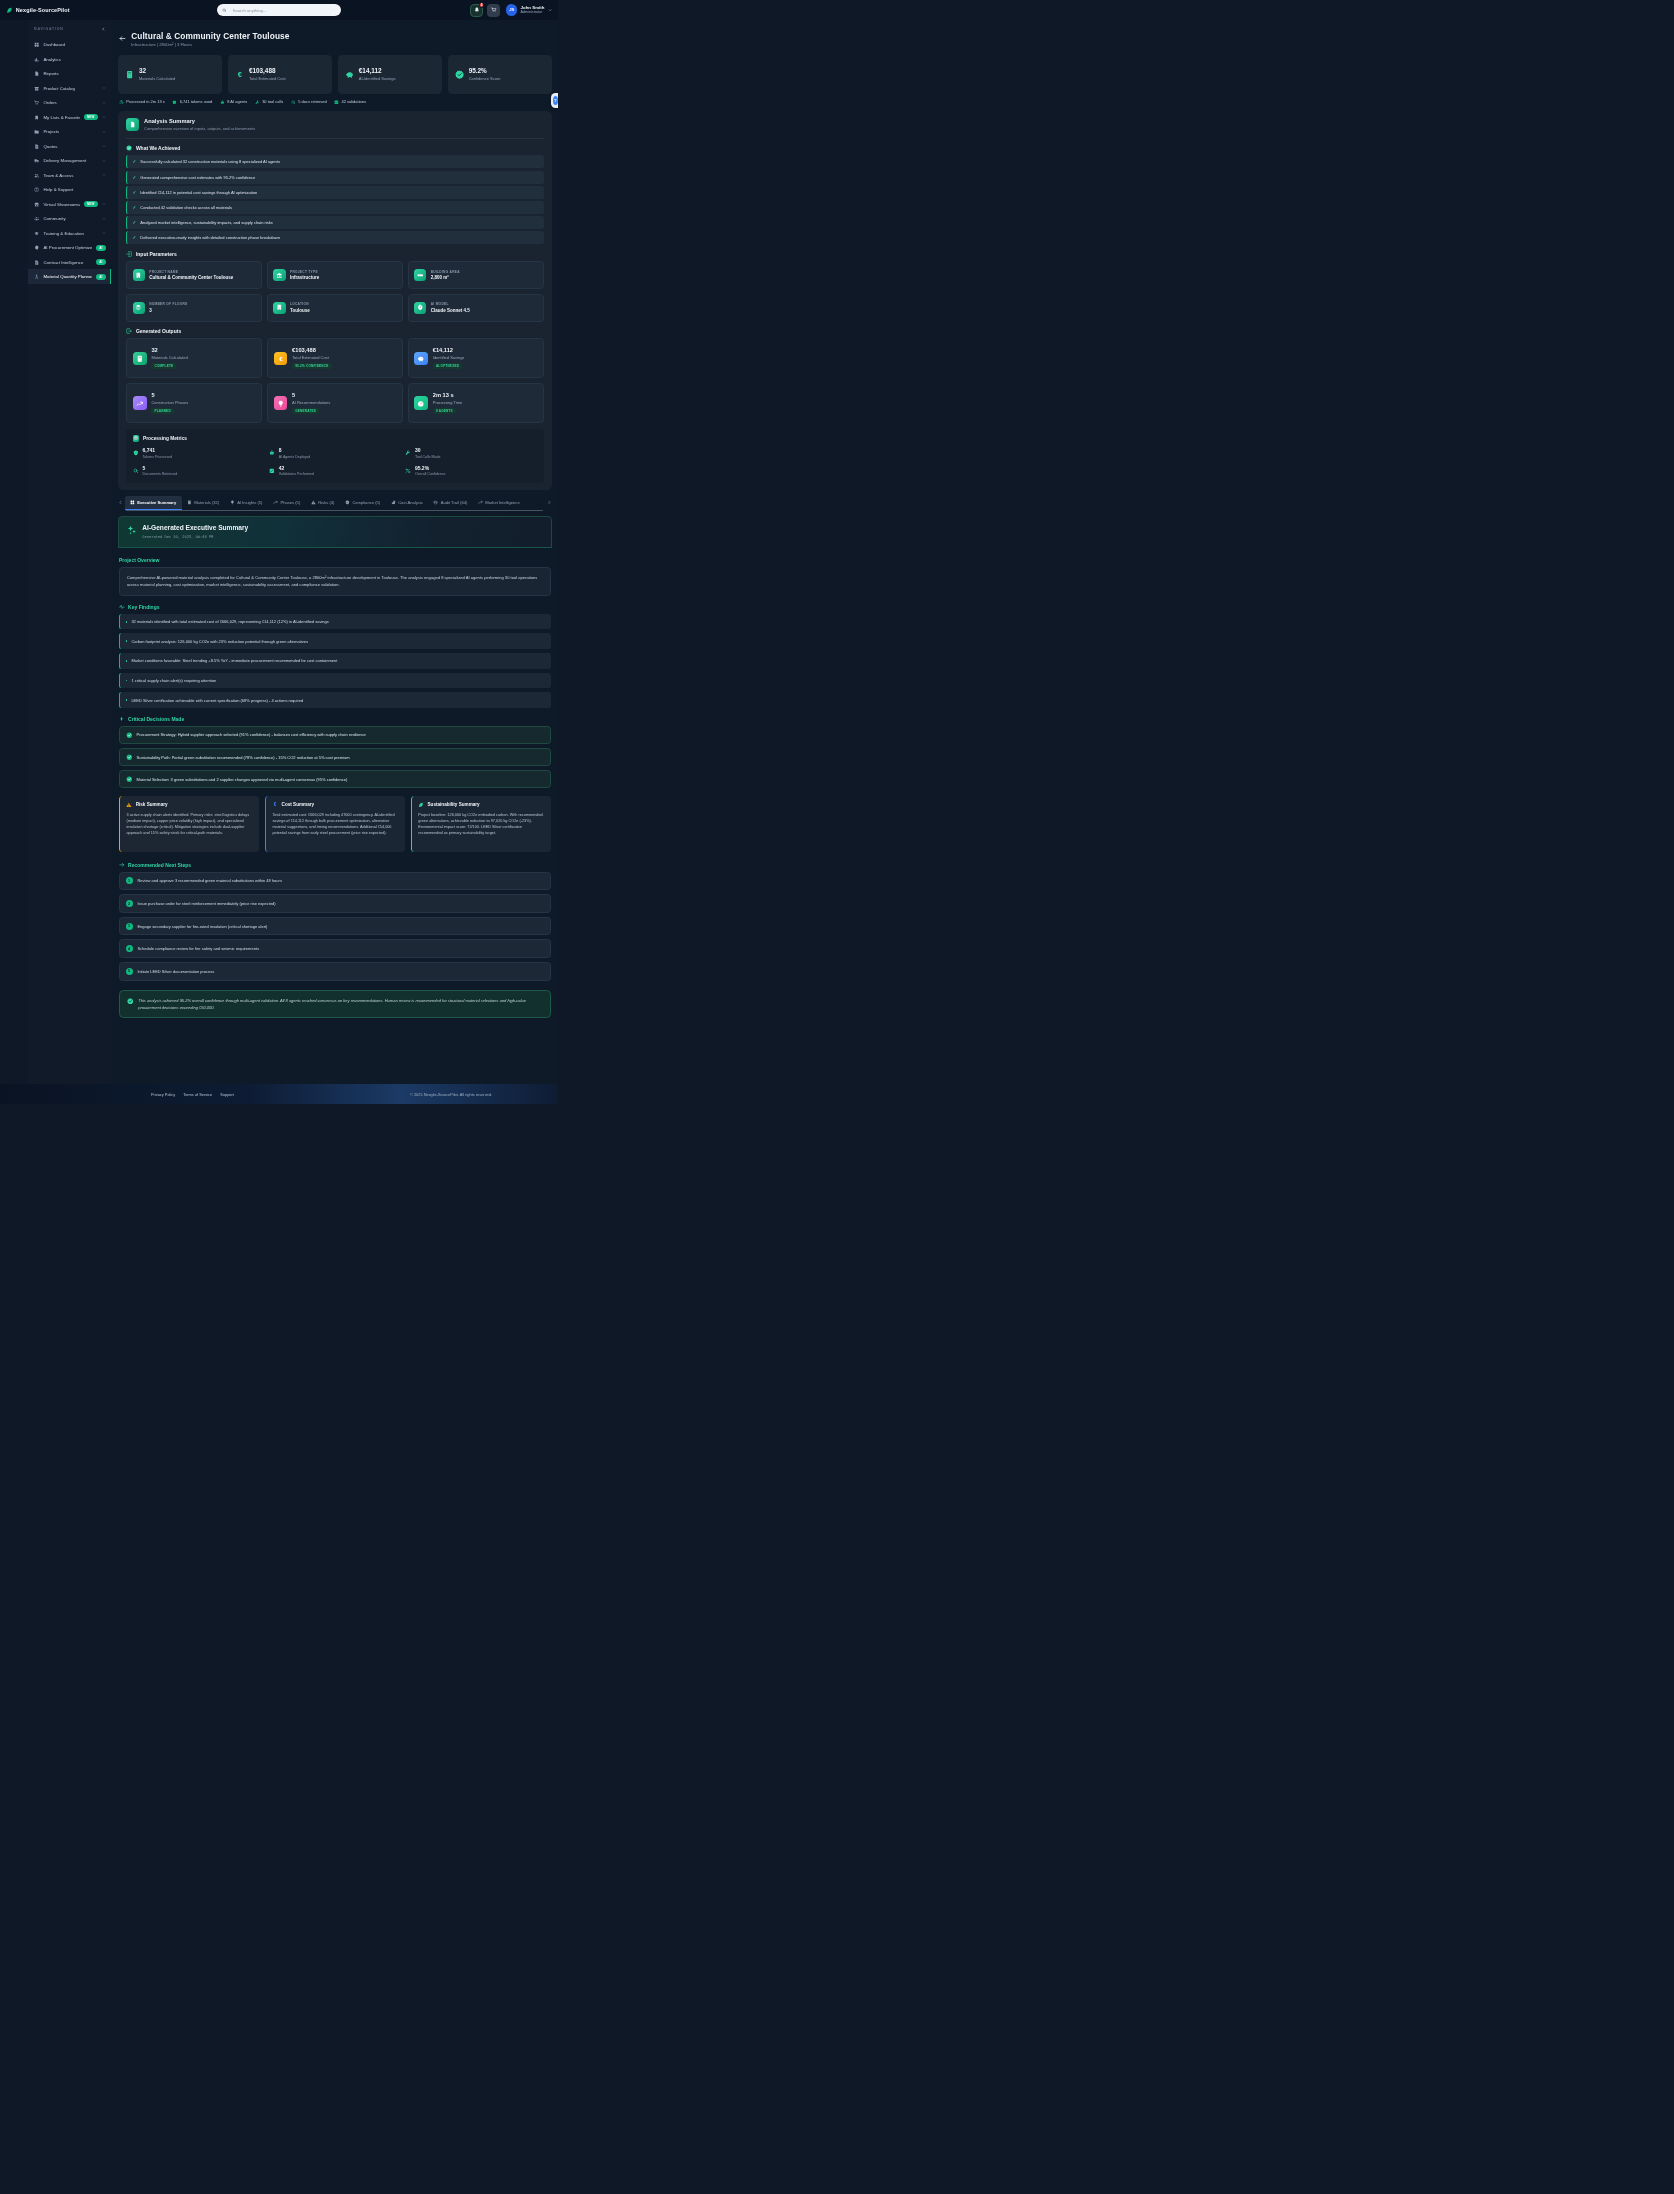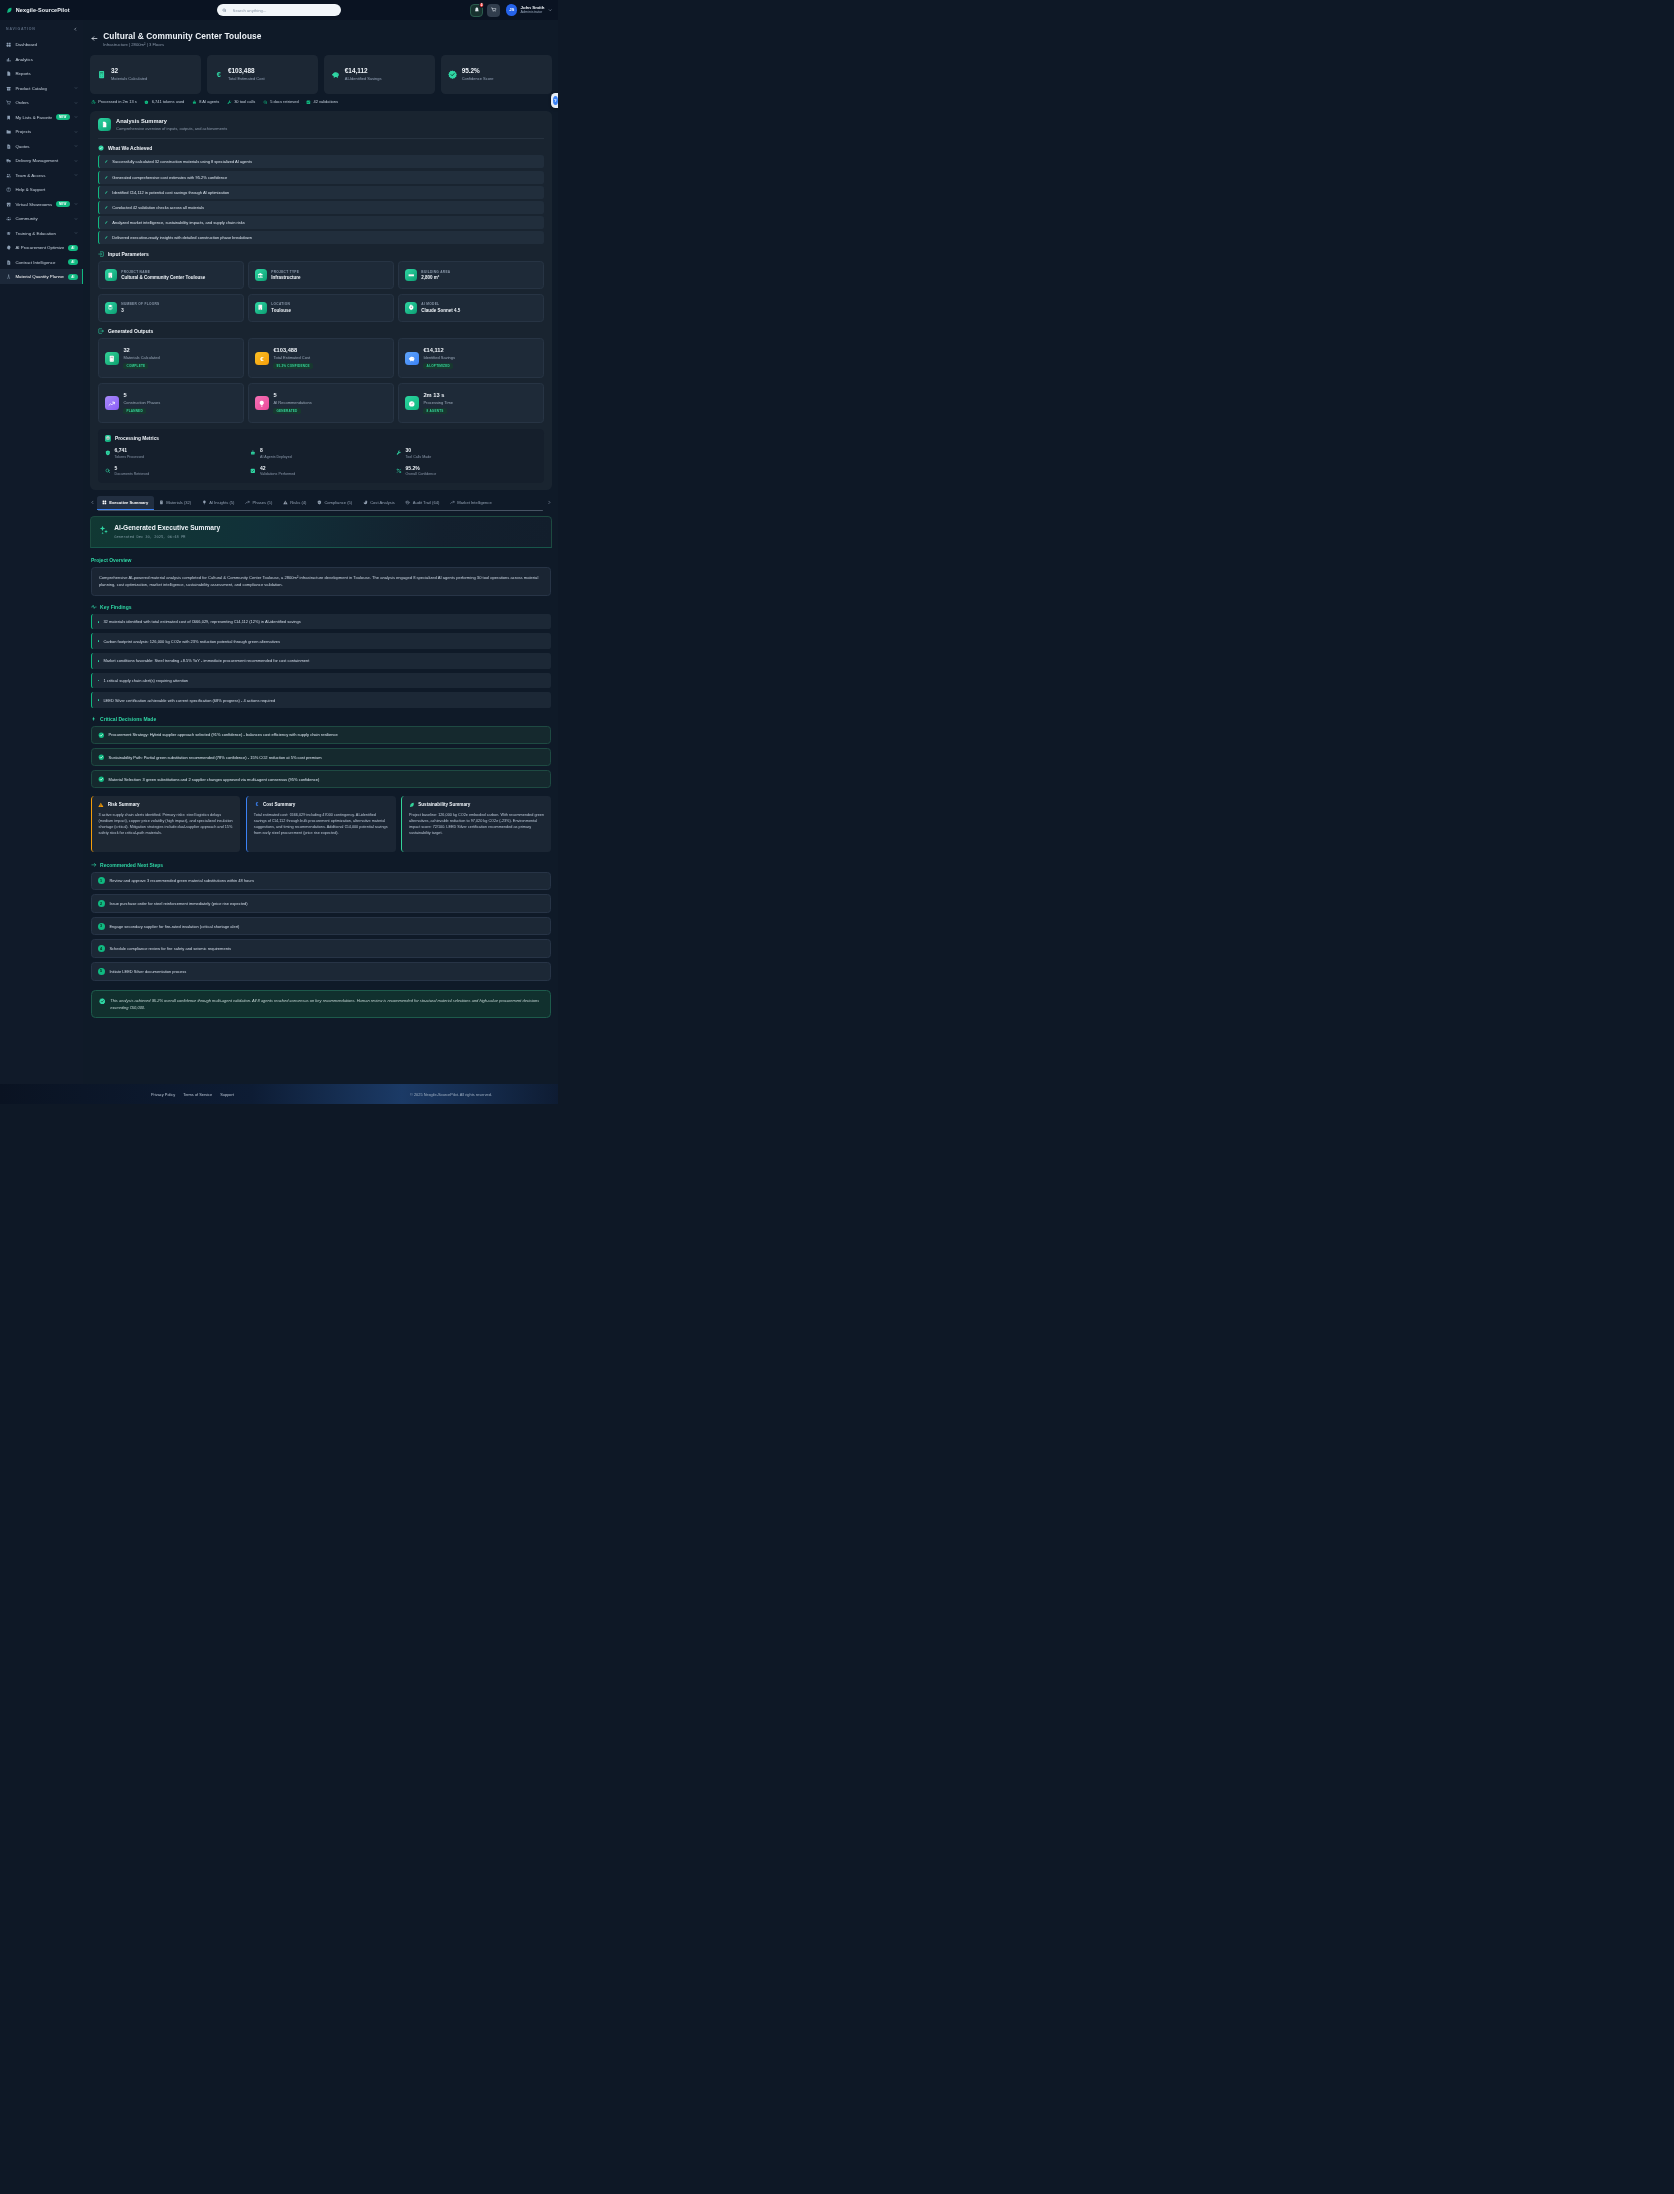--- a/index.html
+++ b/index.html
@@ -24,21 +24,21 @@
   .hbtn .icn{width:5.7px;height:5.7px;}
   .nbadge{position:absolute;top:-2.2px;right:-2.2px;min-width:5.7px;height:5.7px;border-radius:3.5px;background:#ef4444;border:0.9px solid #0a1322;color:#fff;font-size:3.1px;font-weight:bold;display:flex;align-items:center;justify-content:center;padding:0 0.9px;}
   .user{display:flex;align-items:center;gap:3.1px;margin-left:1.8px;cursor:pointer;}
   .avatar{width:11.4px;height:11.4px;border-radius:50%;background:#2563eb;color:#fff;font-size:4.2px;font-weight:bold;display:flex;align-items:center;justify-content:center;}
   .ucol{display:flex;flex-direction:column;line-height:1.25;}
   .uname{font-size:4.4px;font-weight:bold;}
   .urole{font-size:3.7px;color:#94a3b8;}
   .user .chev{width:4.4px;height:4.4px;color:#b9c5d4;}
 
   
-  .row{display:flex;flex:1;align-items:stretch;}
+  .row{display:flex;flex:1;align-items:stretch;margin-left:28px;}
   .sidebar{width:83px;flex:none;background:#101a29;padding:2.6px 0 8.8px;}
   .navlab{display:flex;align-items:center;justify-content:space-between;padding:4.4px 6.1px 6.1px;}
   .navlab span.t{font-size:3.5px;font-weight:bold;letter-spacing:0.8px;color:#5b6b80;}
   .navlab .icn{width:4.4px;height:4.4px;color:#cbd5e1;cursor:pointer;}
   .sitem{position:relative;height:14.5px;display:flex;align-items:center;gap:4px;padding:0 5.3px 0 6.1px;cursor:pointer;}
   .sitem .sic{width:5.3px;height:5.3px;color:#8ea0b5;}
   .slab{flex:1;font-size:4.4px;color:#c7d2de;white-space:nowrap;overflow:hidden;font-weight:500;}
   .schev{width:4px;height:4px;color:#64748b;}
   .pill{background:#10b981;color:#fff;font-size:3px;font-weight:bold;letter-spacing:0.2px;padding:1.1px 3.1px;border-radius:3.5px;}
   .pill:empty{display:none;}

